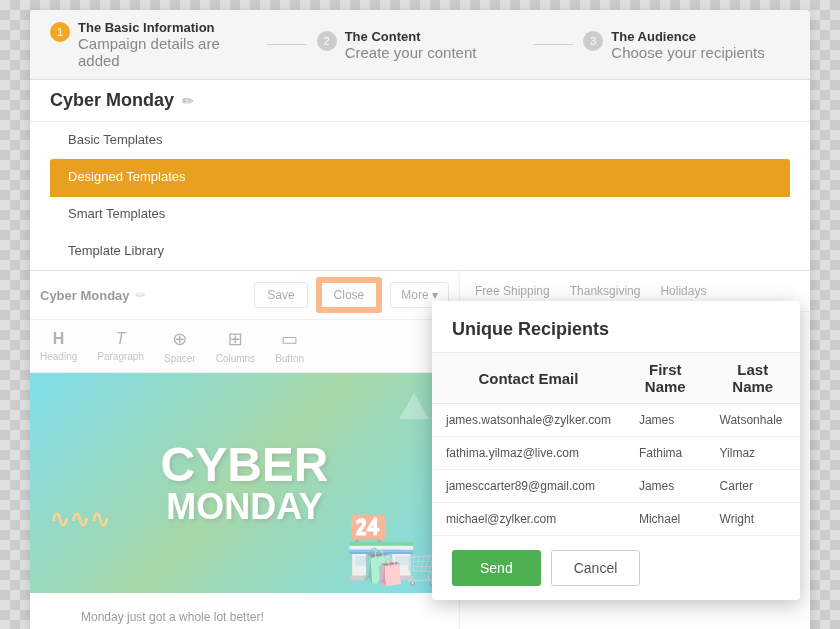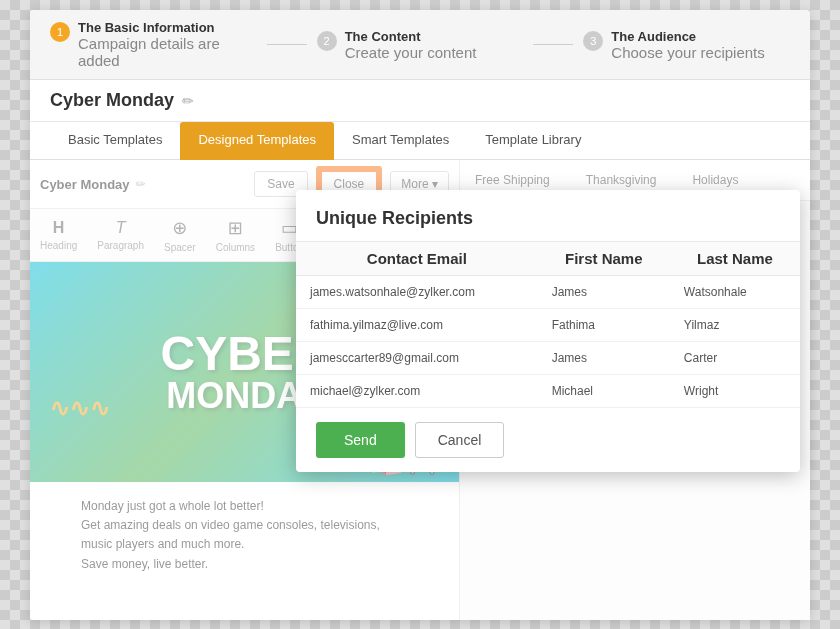--- a/index.html
+++ b/index.html
@@ -107,20 +107,21 @@
       cursor: pointer;
       font-size: 14px;
     }
 
     
     .tab-bar {
       display: flex;
       padding: 0 20px;
       border-bottom: 1px solid #e0e0e0;
       background: #fff;
+      flex-direction: column;
     }
     .tab {
       padding: 10px 18px;
       font-size: 13px;
       color: #555;
       cursor: pointer;
       border-bottom: 3px solid transparent;
       margin-bottom: -1px;
     }
     .tab.active {
@@ -311,21 +312,21 @@
     
     .right-panel {
       flex: 1;
       display: flex;
       flex-direction: column;
       background: #fafafa;
       overflow: hidden;
     }
     .template-filter-bar {
       display: flex;
-      gap: 36px;
+      gap: 20px;
       padding: 10px 15px;
       border-bottom: 1px solid #e0e0e0;
       background: #fff;
     }
     .filter-item {
       font-size: 12px;
       color: #555;
       cursor: pointer;
       padding: 3px 0;
     }
@@ -419,21 +420,21 @@
       display: flex;
       align-items: flex-start;
       justify-content: flex-end;
       padding-top: 30px;
       padding-right: 10px;
     }
     .modal {
       background: #fff;
       border-radius: 4px;
       box-shadow: 0 4px 20px rgba(0,0,0,0.25);
-      width: 504px;
+      width: 368px;
       overflow: hidden;
     }
     .modal-title {
       font-size: 18px;
       font-weight: bold;
       color: #333;
       padding: 18px 20px 12px;
       border-bottom: 1px solid #e8e8e8;
     }
     .modal-table {

